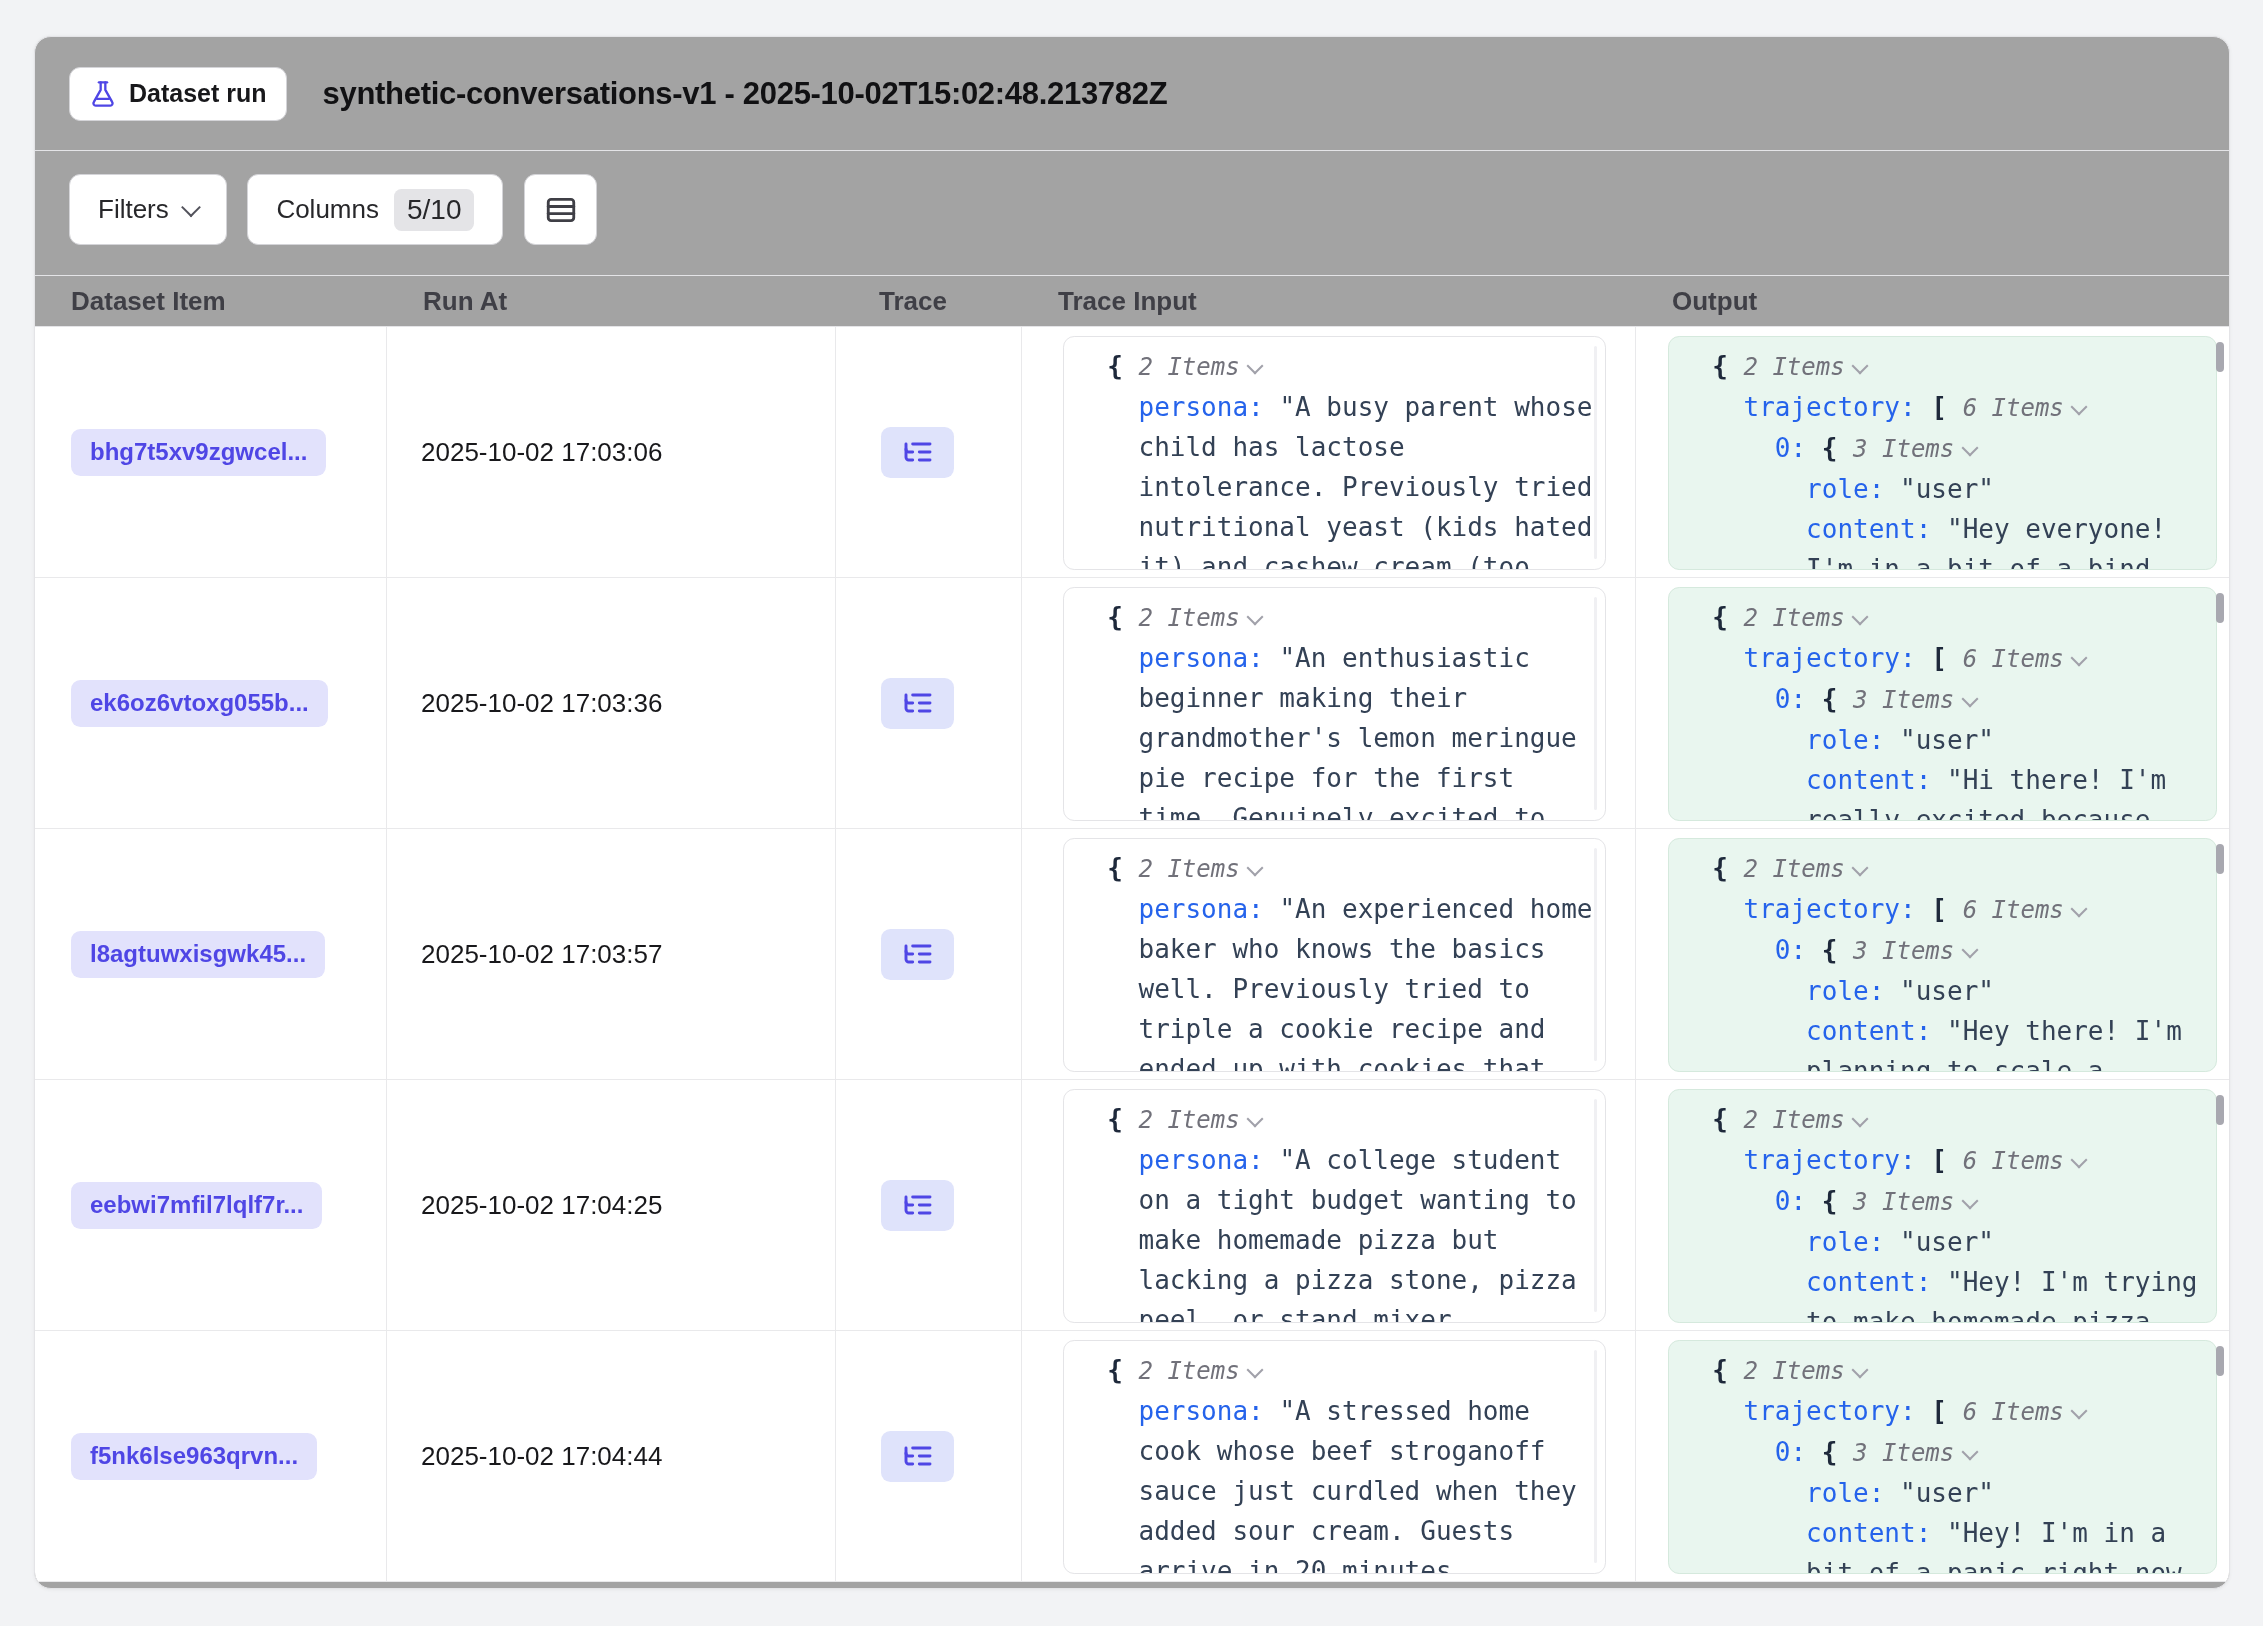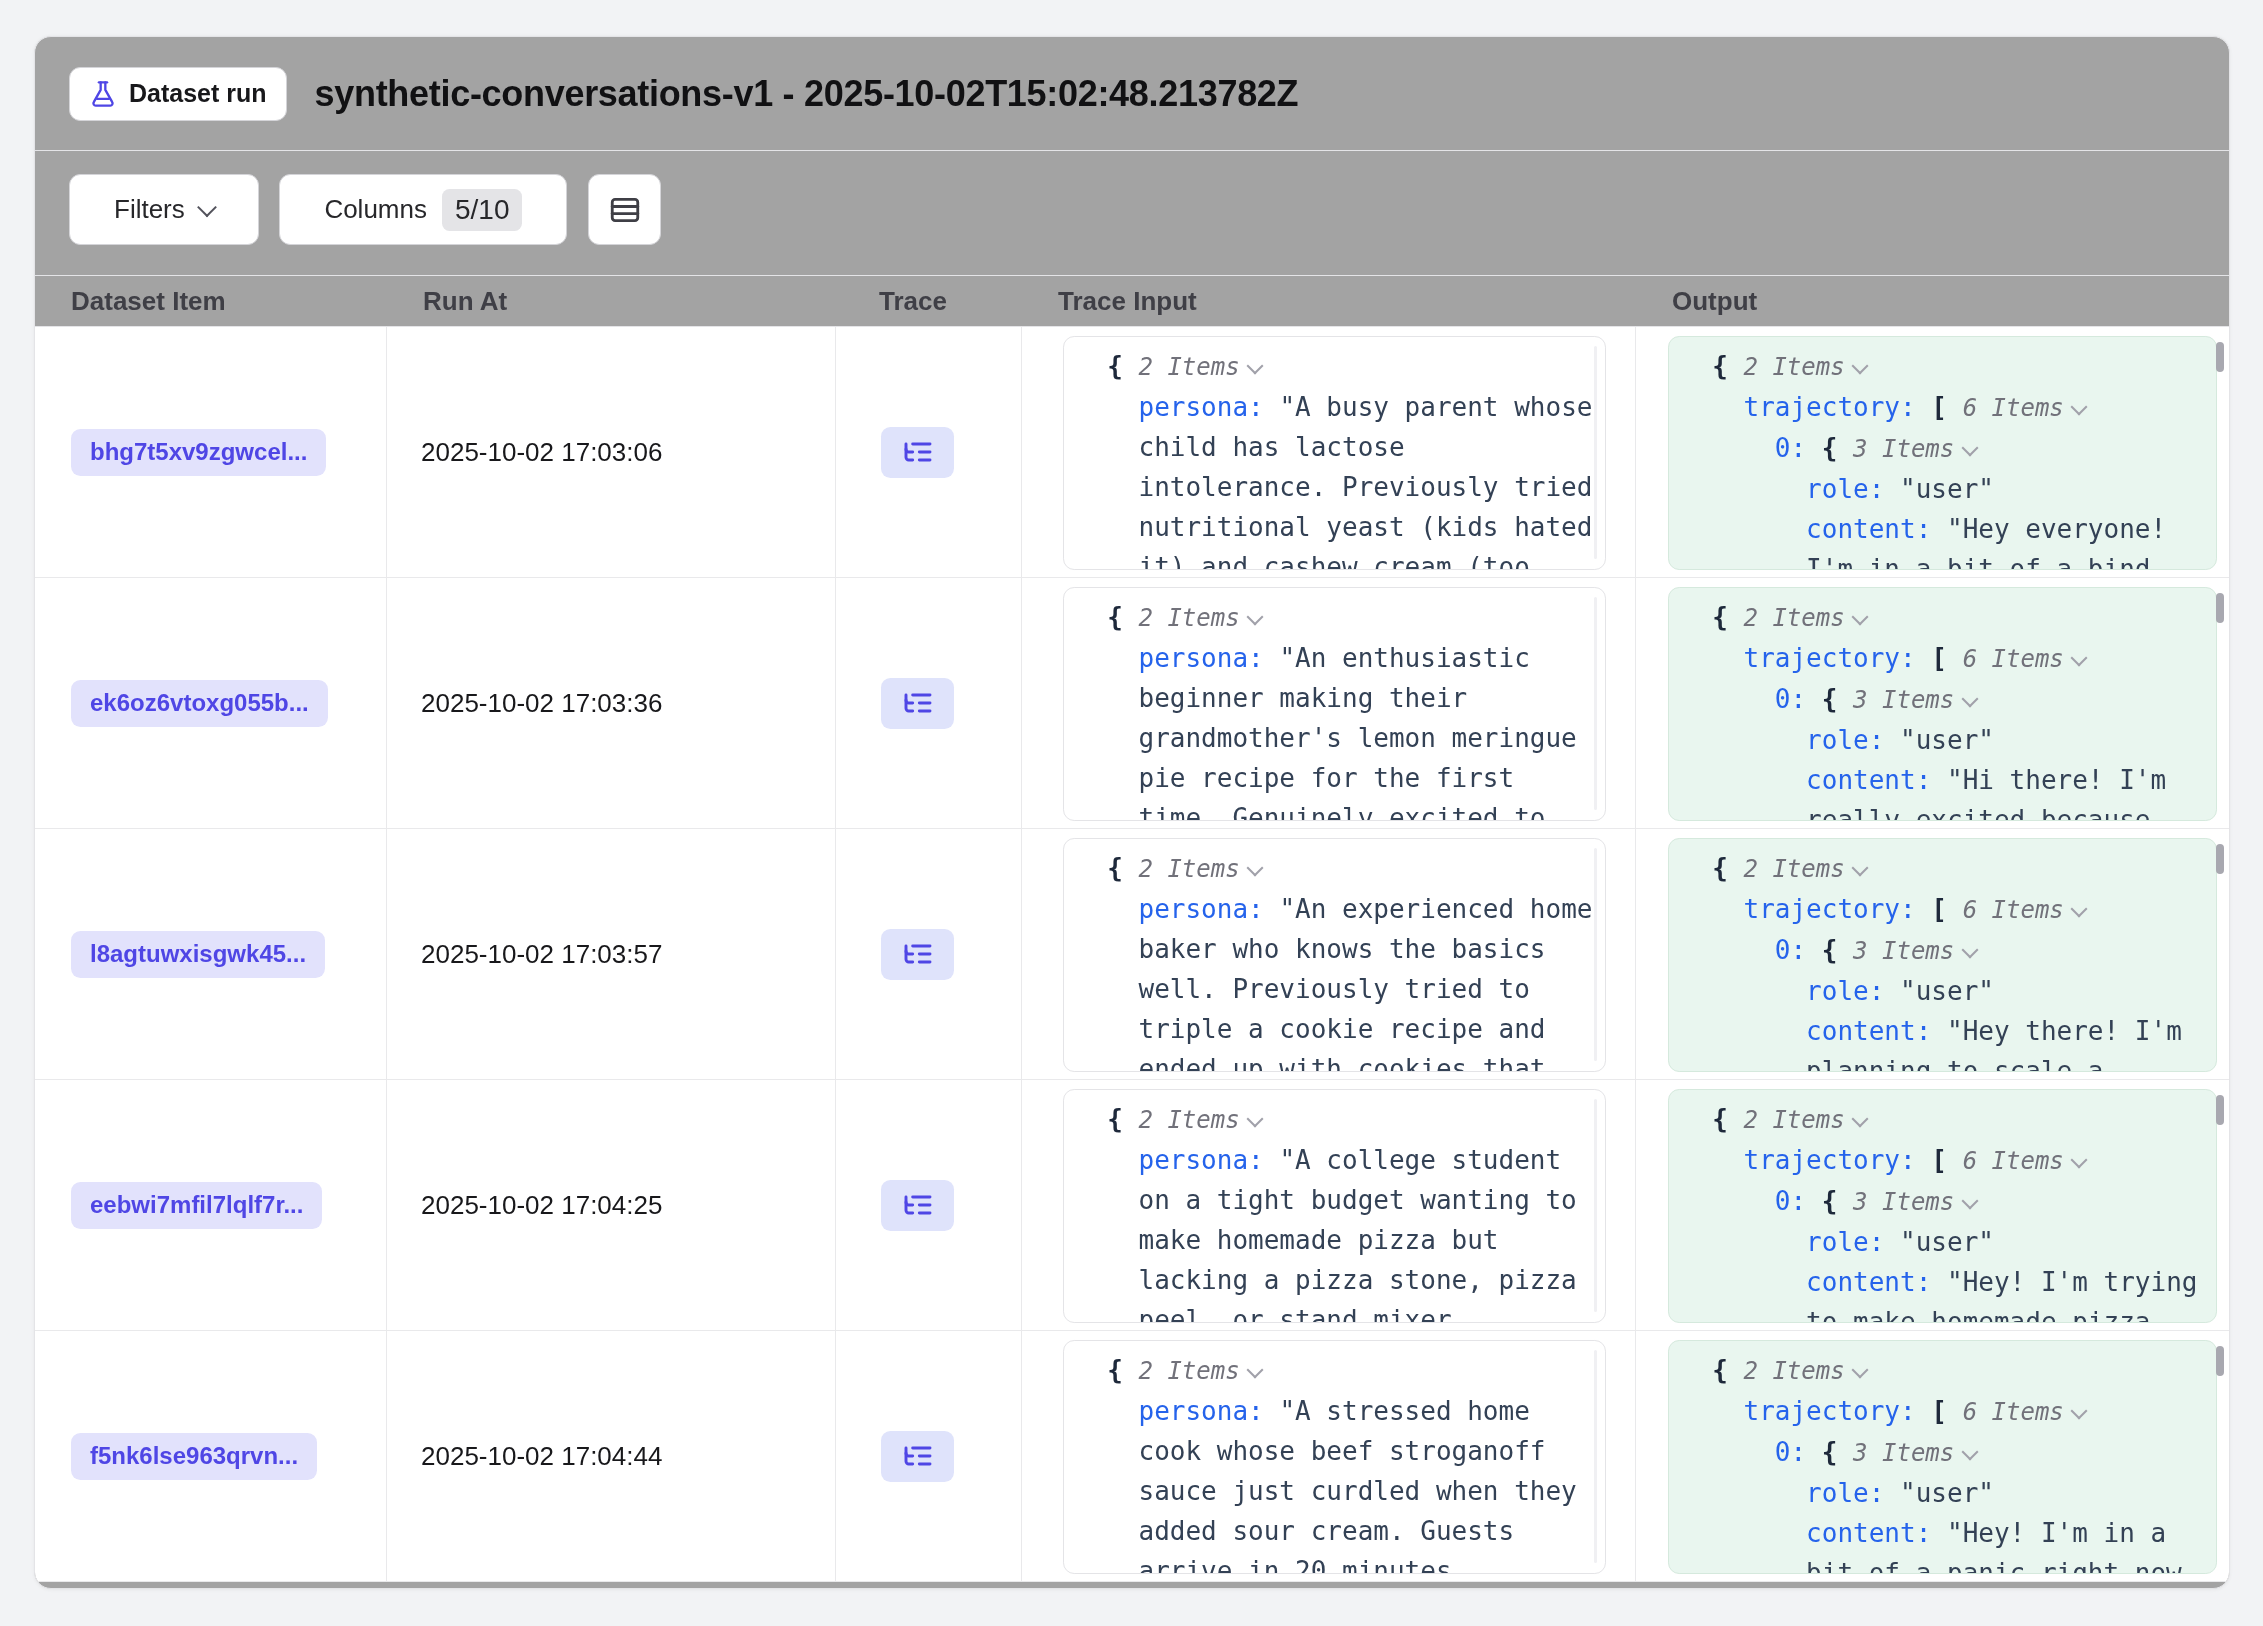--- a/index.html
+++ b/index.html
@@ -10,25 +10,25 @@
           background:#a3a3a3; border:0.9px solid #e4e4e7; border-radius:17px; overflow:hidden;
           box-shadow:0 0.9px 3.7px rgba(0,0,0,.05); }
 
   
   .card-header { height:114px; display:flex; align-items:center; gap:28px; padding:0 34px;
                  border-bottom:0.9px solid #e4e4e7; }
   .run-badge { display:inline-flex; align-items:center; gap:12px; height:54px; padding:0 19px;
                border:0.9px solid #d4d4d8; border-radius:11.2px; font-size:25px; font-weight:700;
                color:#18181b; background:#fff; white-space:nowrap; }
   .run-badge svg { width:28px; height:28px; }
-  h1.title { font-size:36px; font-weight:700; letter-spacing:-0.3px; color:#111113; }
+  h1.title { font-size:31px; font-weight:700; letter-spacing:-0.3px; color:#111113;margin-left:8px; }
 
   
   .toolbar { display:flex; align-items:center; gap:20.6px; margin:23.4px 34px 0 34px; }
-  .btn { display:inline-flex; align-items:center; gap:15px; height:71px; padding:0 44px;
+  .btn { display:inline-flex; align-items:center; gap:15px; height:71px; padding:0 28px;
          background:#fff; border:0.9px solid #d4d4d8; border-radius:11.2px; font-size:26px;
          font-weight:500; color:#27272a; cursor:pointer; font-family:inherit; }
   .count-chip { background:#e4e4e7; border-radius:7.5px; padding:4.7px 13px; font-size:28px;
                 font-weight:500; color:#27272a; }
   .icon-btn { width:73px; padding:0; justify-content:center; }
   .icon-btn svg { width:34px; height:34px; }
   .btn-chev { display:inline-block; width:14px; height:14px; border-right:2.8px solid #52525b;
               border-bottom:2.8px solid #52525b; transform:rotate(45deg) translate(-1.9px,-1.9px); }
 
   

